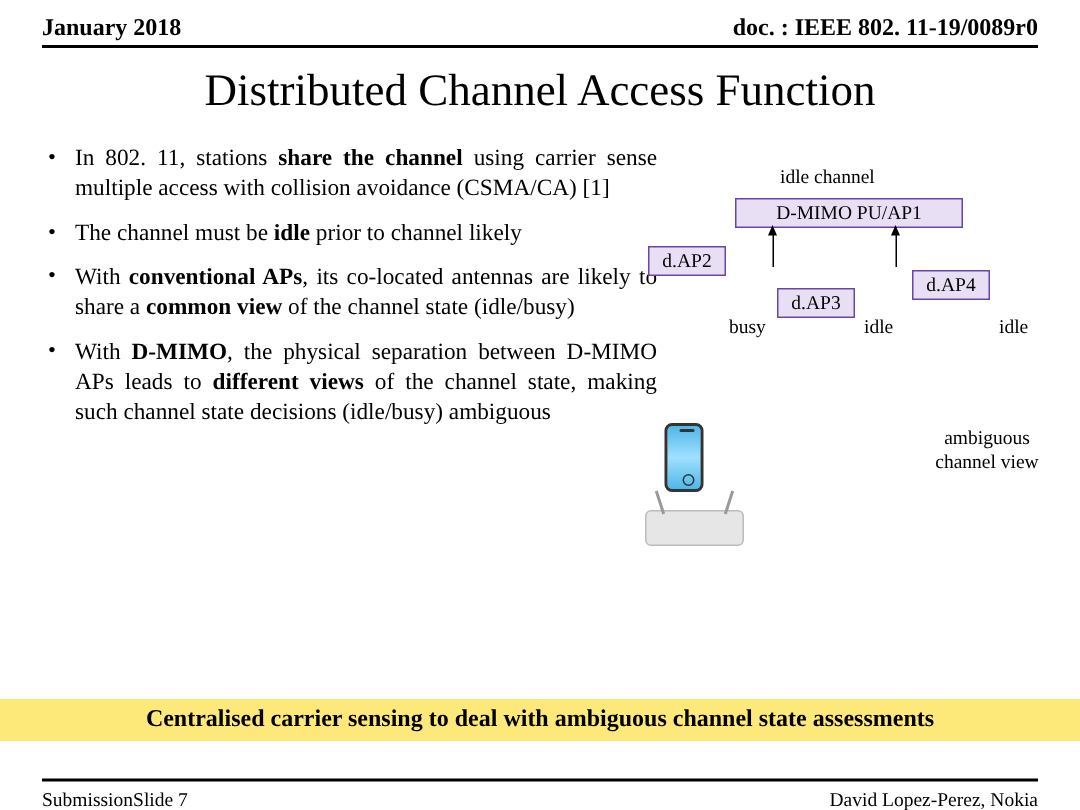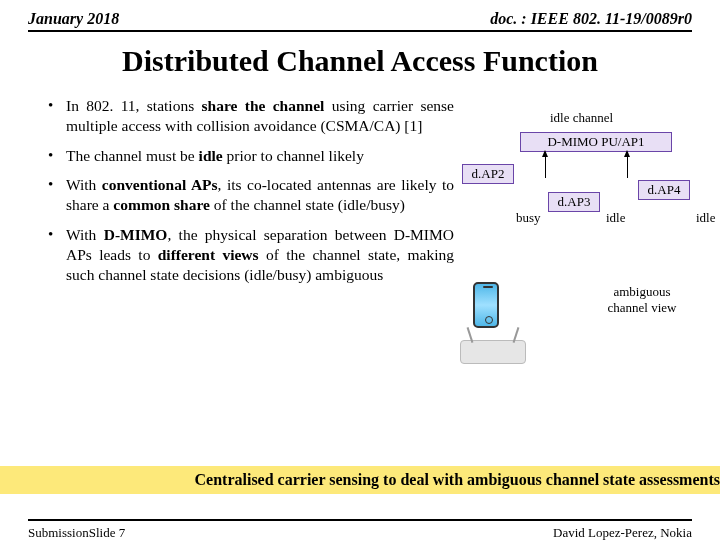--- a/index.html
+++ b/index.html
@@ -10,37 +10,35 @@
     background: #fff;
     position: relative;
     overflow: hidden;
   }
   .header {
     display: flex;
     justify-content: space-between;
     padding: 10px 28px 2px 28px;
     font-size: 16px;
     font-weight: bold;
-    font-style: italic;
   }
   .header-rule {
     border: none;
     border-top: 2px solid #000;
     margin: 0 28px 12px 28px;
   }
   .title {
     text-align: center;
     font-size: 30px;
-    font-weight: bold;
+    font-weight: normal;
     margin-bottom: 18px;
   }
   .content {
     display: flex;
-    padding: 0 44px;
-    gap: 14px;
+    padding: 0 28px;
   }
   .left {
     flex: 0 0 410px;
   }
   .bullet-list {
     list-style: none;
   }
   .bullet-list li {
     position: relative;
     padding-left: 22px;
@@ -133,21 +131,21 @@
     width: 80px;
     font-size: 13px;
     line-height: 1.2;
     text-align: center;
   }
   .banner {
     position: absolute;
     left: 0; right: 0;
     bottom: 46px;
     background: #fde97a;
-    text-align: right;
+    text-align: center;
     font-weight: bold;
     font-size: 16px;
     padding: 5px 0;
   }
   .footer {
     position: absolute;
     left: 0; right: 0;
     bottom: 0;
     height: 21px;
     padding: 0 28px;
@@ -178,21 +176,21 @@
 <div class="content">
   <div class="left">
     <ul class="bullet-list">
       <li>
         <span>In 802. 11, stations </span><span class="bold">share the channel</span><span> using carrier sense multiple access with collision avoidance (CSMA/CA) [1]</span>
       </li>
       <li>
         <span>The channel must be </span><span class="bold">idle</span><span> prior to channel likely</span>
       </li>
       <li>
-        <span>With </span><span class="bold">conventional APs</span><span>, its co-located antennas are likely to share a </span><span class="bold">common share</span><span> of the channel state (idle/busy)</span>
+        <span>With </span><span class="bold">conventional APs</span><span>, its co-located antennas are likely to share a </span><span class="bold">common view</span><span> of the channel state (idle/busy)</span>
       </li>
       <li>
         <span>With </span><span class="bold">D-MIMO</span><span>, the physical separation between D-MIMO APs leads to </span><span class="bold">different views</span><span> of the channel state, making such channel state decisions (idle/busy) ambiguous</span>
       </li>
     </ul>
   </div>
 
   <div class="right">
     <div class="idle-ch">idle channel</div>
     <div class="dmimo">D-MIMO PU/AP1</div>

